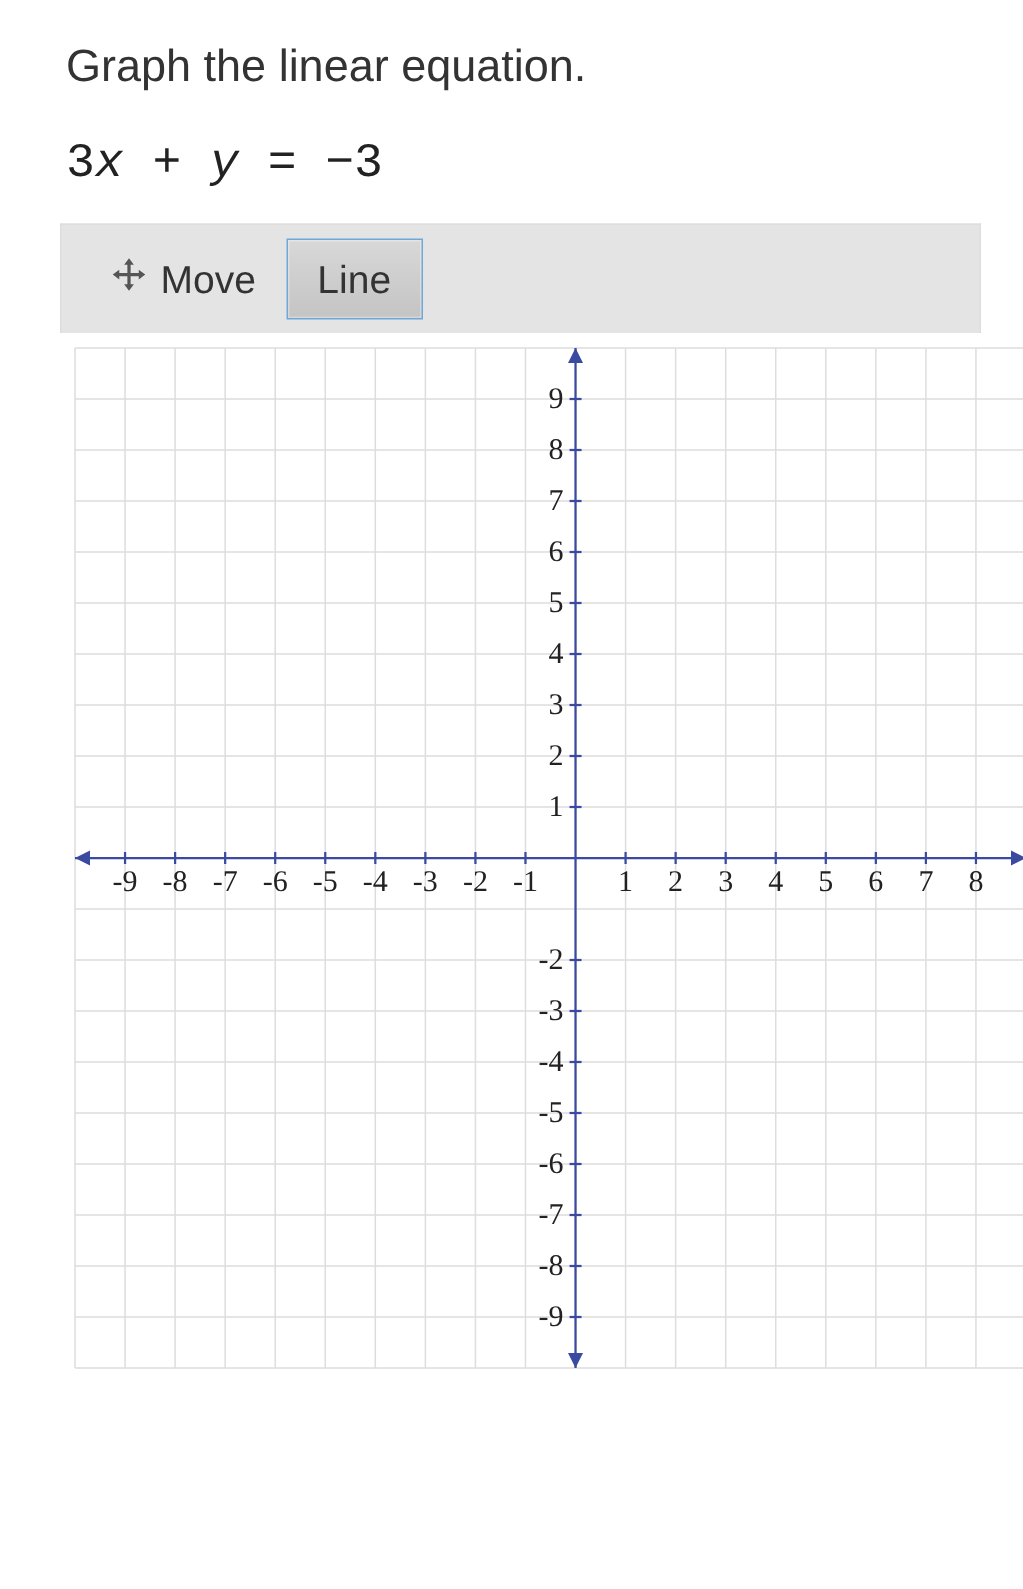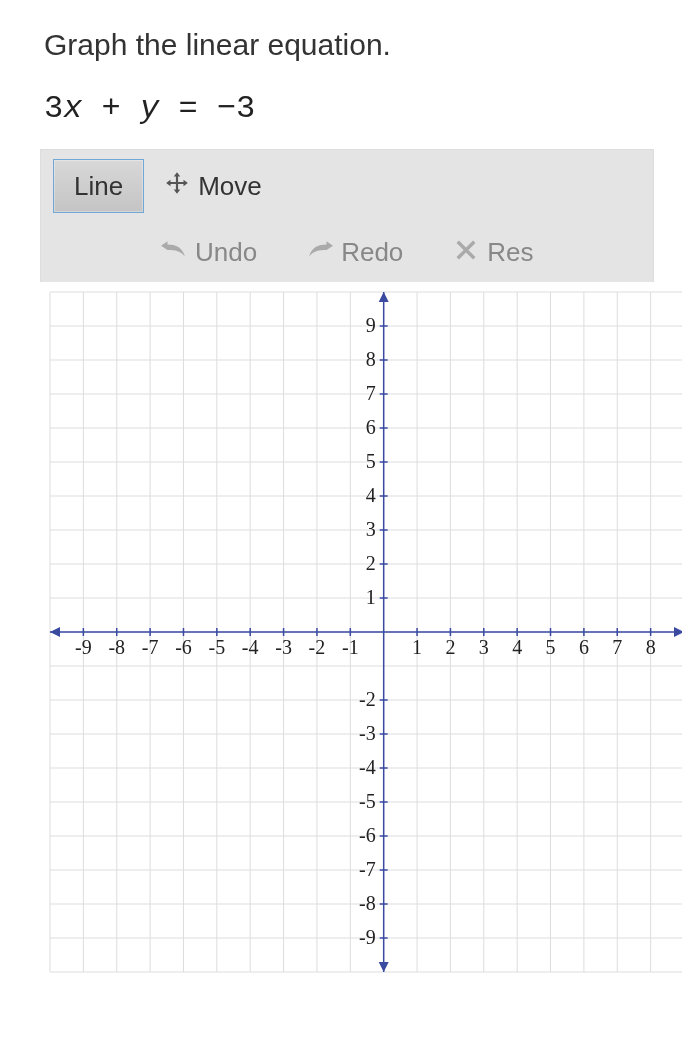--- a/index.html
+++ b/index.html
@@ -96,56 +96,30 @@
 
 <div class="container">
   <div class="prompt">Graph the linear equation.</div>
 
   <div class="equation">
     <span>3</span><span class="var">x</span><span> + </span><span class="var">y</span><span> = </span><span>−3</span>
   </div>
 
   <div class="toolbar-area">
     <div class="toolbar-row1">
-      <div class="tool-btn active">
-        <span>Line</span>
-      </div>
       <div class="tool-btn">
         <span>
           <svg class="icon-svg" viewBox="0 0 24 24" width="26" height="26">
             <path d="M12 2 L9 6 H11 V11 H6 V9 L2 12 L6 15 V13 H11 V18 H9 L12 22 L15 18 H13 V13 H18 V15 L22 12 L18 9 V11 H13 V6 H15 Z" fill="#555"></path>
           </svg>
         </span>
         <span>Move</span>
       </div>
-    </div>
-    <div class="toolbar-row2">
-      <div class="action-btn">
-        <span>
-          <svg class="icon-svg" viewBox="0 0 24 16">
-            <path d="M6 8 L0 4 L6 0 V3 C14 3 20 6 22 14 C18 9 14 8 6 8 Z" fill="#aaa"></path>
-          </svg>
-        </span>
-        <span>Undo</span>
-      </div>
-      <div class="action-btn">
-        <span>
-          <svg class="icon-svg" viewBox="0 0 24 16">
-            <path d="M18 8 L24 4 L18 0 V3 C10 3 4 6 2 14 C6 9 10 8 18 8 Z" fill="#aaa"></path>
-          </svg>
-        </span>
-        <span>Redo</span>
-      </div>
-      <div class="action-btn">
-        <span>
-          <svg class="icon-svg" viewBox="0 0 16 16">
-            <path d="M2 2 L14 14 M14 2 L2 14" stroke="#aaa" stroke-width="2.5" fill="none"></path>
-          </svg>
-        </span>
-        <span>Res</span>
+      <div class="tool-btn active">
+        <span>Line</span>
       </div>
     </div>
   </div>
 
   <div class="chart-wrap">
     <svg class="chart" id="chart-svg" width="654" height="700">
         <line x1="10" y1="10" x2="10" y2="690" class="grid-line"></line>
         <line x1="43.368421052631575" y1="10" x2="43.368421052631575" y2="690" class="grid-line"></line>
         <line x1="76.73684210526315" y1="10" x2="76.73684210526315" y2="690" class="grid-line"></line>
         <line x1="110.10526315789473" y1="10" x2="110.10526315789473" y2="690" class="grid-line"></line>

